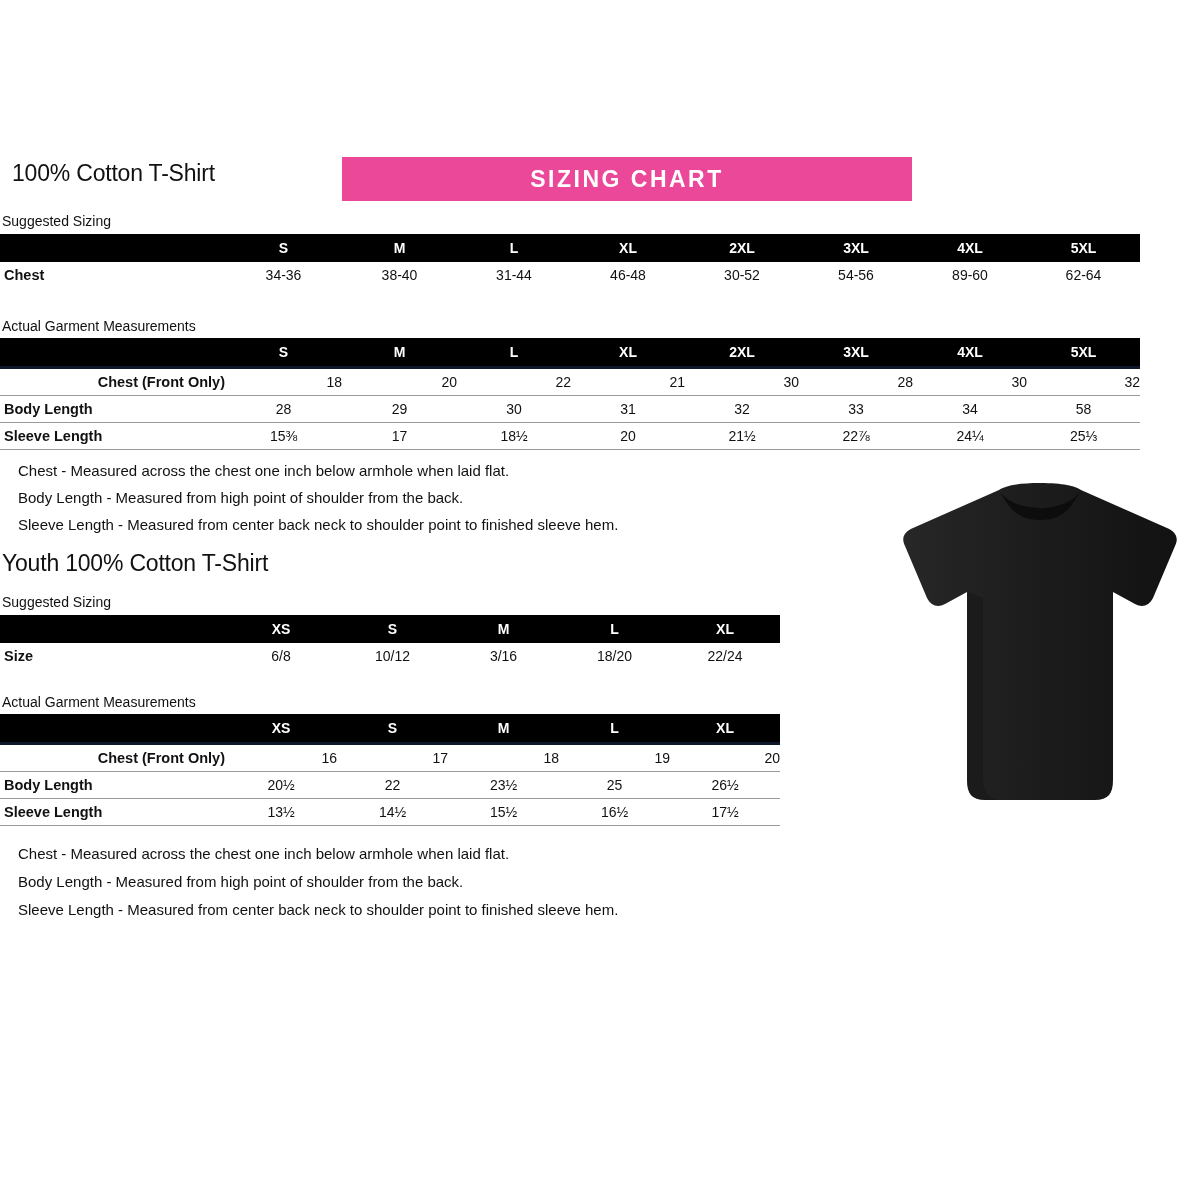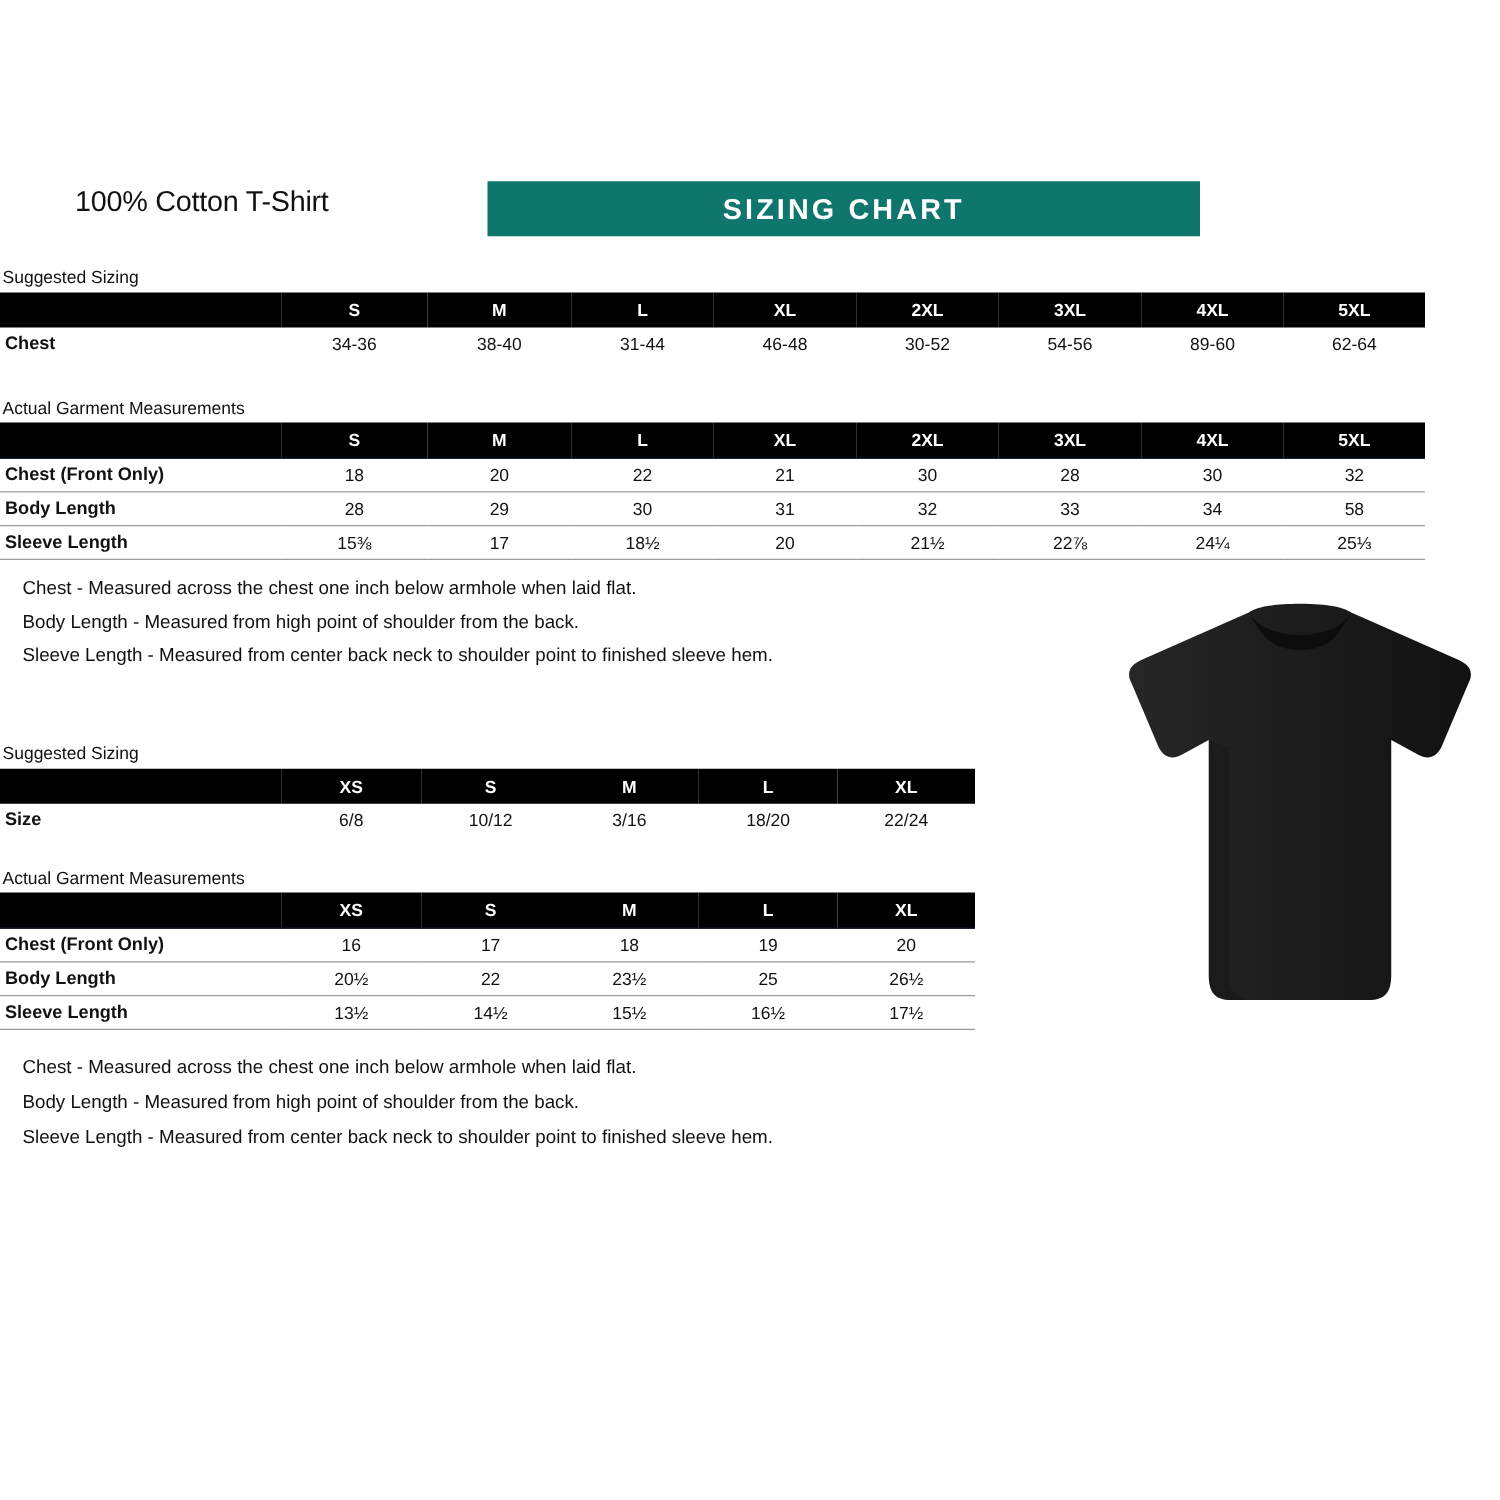--- a/index.html
+++ b/index.html
@@ -21,41 +21,40 @@
     left: 0;
     top: 0;
     width: 1200px;
     height: 1200px;
   }
 
   
   .top-head {
     position: absolute;
     left: 12px;
-    top: 148px;
+    top: 160px;
     width: 900px;
     height: 44px;
-    margin-left: 48px;
   }
   .main-title {
     position: absolute;
     left: 0px;
     top: 0px;
     font-size: 23px;
     letter-spacing: -0.2px;
     color: #111;
     white-space: nowrap;
   }
   .sizing-banner {
     position: absolute;
     left: 330px;
     top: -3px;
     width: 570px;
     height: 44px;
-    background: #0f766e;
+    background: #ec4899;
   }
   .sizing-banner span {
     position: absolute;
     left: 0;
     right: 0;
     top: 9px;
     text-align: center;
     color: #ffffff;
     font-size: 23px;
     font-weight: bold;
@@ -107,21 +106,22 @@
   table.sz tbody td.rowlabel {
     text-align: left;
     font-weight: bold;
     font-size: 14.5px;
     padding-left: 4px;
   }
   table.sz tbody tr.bordered td {
     border-bottom: 1px solid #9a9a9a;
   }
   table.sz tbody tr.bordered.first td {
-    border-top: 1px solid #0f172a;
+    border-top: 3px solid #0f172a;
+    text-align: right;
   }
 
   
   .note {
     position: absolute;
     font-size: 15px;
     color: #111;
     white-space: nowrap;
   }
 
@@ -249,20 +249,21 @@
         <td>24¼</td>
         <td>25⅓</td>
       </tr>
     </tbody>
   </table>
 
   <div class="note" style="left:18px; top:462px;">Chest - Measured across the chest one inch below armhole when laid flat.</div>
   <div class="note" style="left:18px; top:489px;">Body Length - Measured from high point of shoulder from the back.</div>
   <div class="note" style="left:18px; top:516px;">Sleeve Length - Measured from center back neck to shoulder point to finished sleeve hem.</div>
 
+  <div class="section-title" style="left:2px; top:550px;">Youth 100% Cotton T-Shirt</div>
 
   <div class="sub-label" style="left:2px; top:594px;">Suggested Sizing</div>
 
   <table class="sz" id="youth-suggested" style="left:0px; top:615px; width:780px;">
     <colgroup>
       <col style="width:225px">
       <col style="width:112px">
         <col style="width:111px">
         <col style="width:111px">
         <col style="width:111px">

